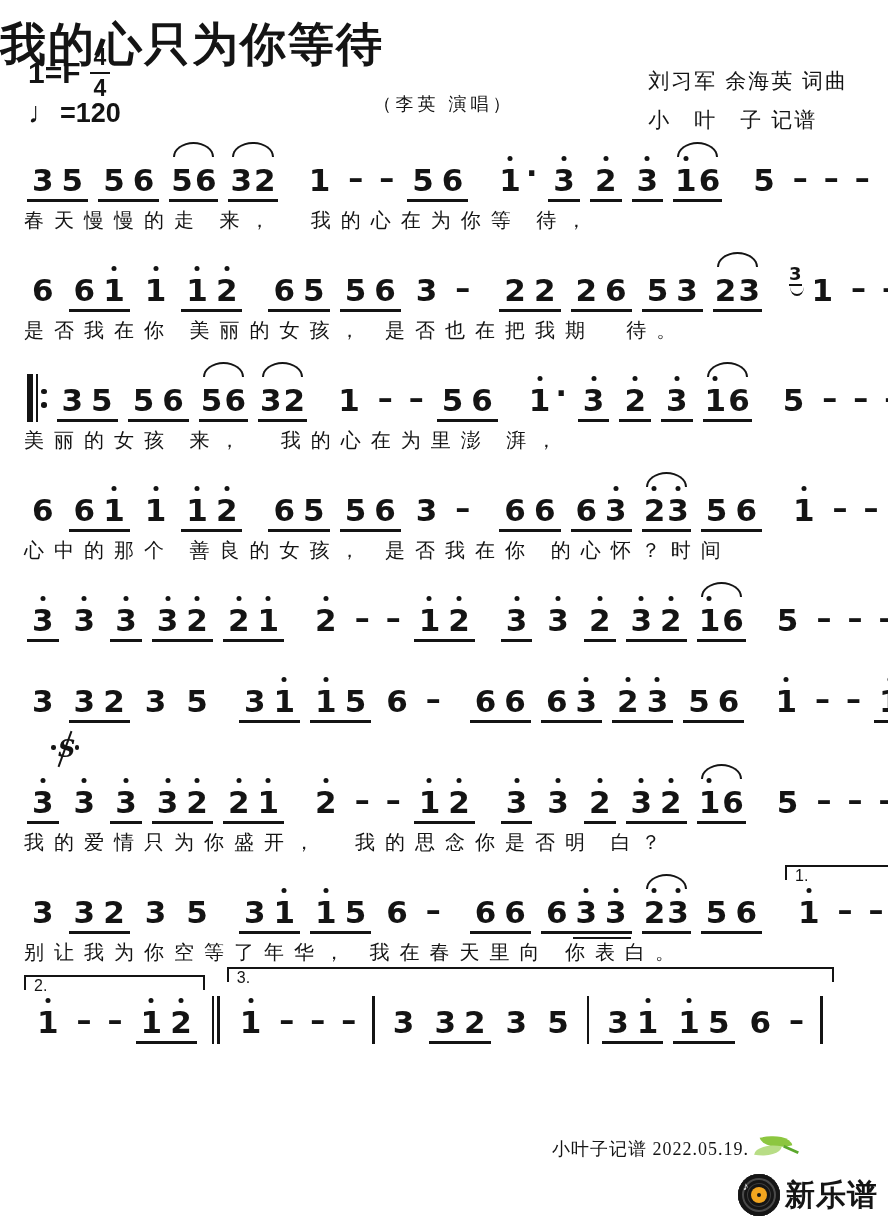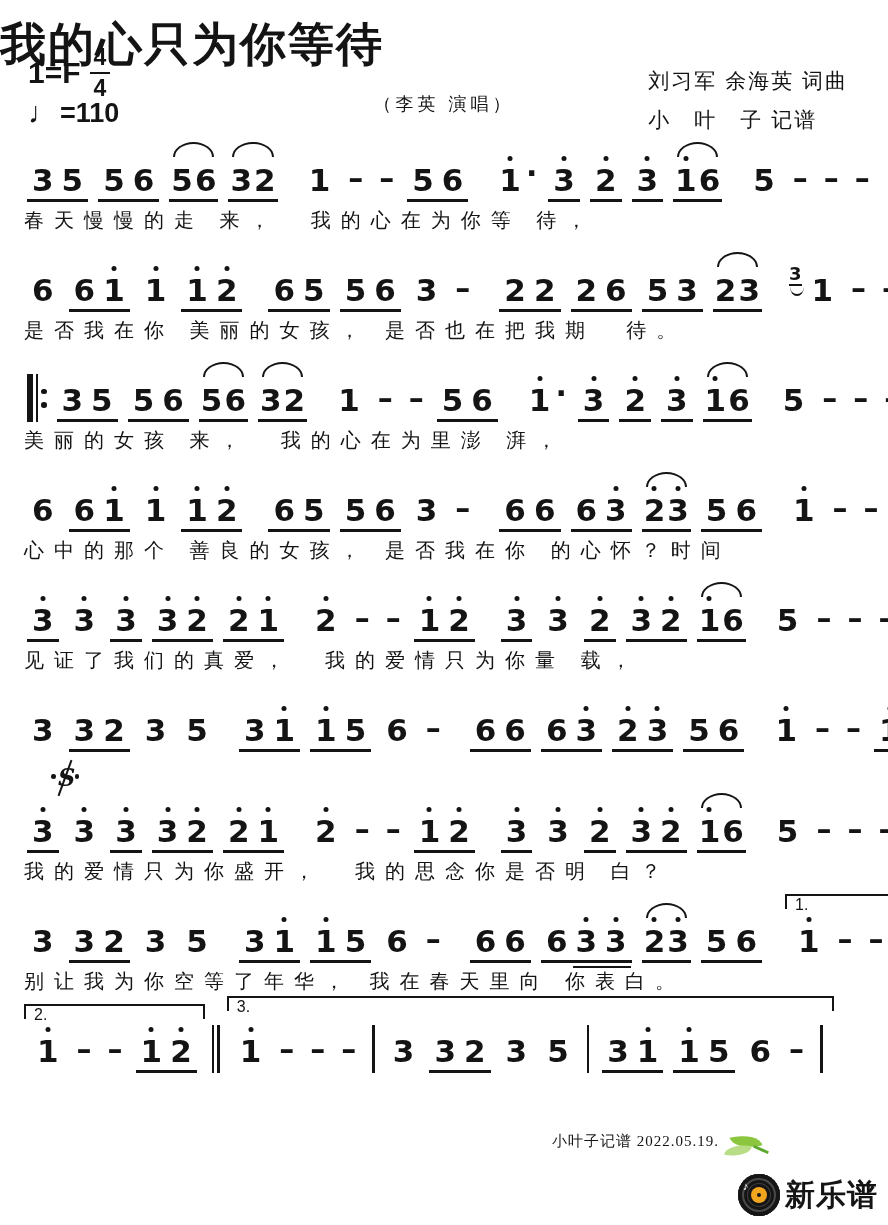--- a/index.html
+++ b/index.html
@@ -50,21 +50,21 @@
                  border:2.5px solid #141414;border-bottom:none;}
   .vlabel{position:absolute;top:-27px;left:10px;font-size:16px;}
   .segno{position:absolute;left:34px;top:4px;width:22px;height:36px;}
   .segS{position:absolute;left:4px;top:5px;font:italic bold 24px/1 "DejaVu Serif",serif;}
   .segline{position:absolute;left:10px;top:-2px;width:2px;height:38px;background:#141414;transform:rotate(20deg);}
   .segd1{position:absolute;left:-3px;top:13px;width:4.5px;height:4.5px;border-radius:50%;background:#141414;}
   .segd2{position:absolute;right:-3px;top:13px;width:4.5px;height:4.5px;border-radius:50%;background:#141414;}
   .lyrics{font-size:20px;line-height:1.2;letter-spacing:10px;padding:2px 0 3px 4px;white-space:pre-wrap;}
   
   .footnote{position:absolute;left:552px;top:1132px;font-family:"Liberation Serif",serif;
-            font-size:15px;letter-spacing:1px;display:flex;align-items:flex-start;}
+            font-size:18px;letter-spacing:1px;display:flex;align-items:center;}
   .leaf{position:relative;display:inline-block;width:48px;height:34px;margin-left:6px;}
   .leaf1{position:absolute;left:6px;top:2px;width:30px;height:15px;background:#8cc63f;
          border-radius:0 100% 0 100%;transform:rotate(-14deg);}
   .leaf2{position:absolute;left:0;top:12px;width:26px;height:13px;background:#b8dd86;
          border-radius:100% 0 100% 0;transform:rotate(10deg);}
   .stem{position:absolute;left:28px;top:16px;width:16px;height:3px;background:#5ba82c;transform:rotate(24deg);}
   .brand{position:absolute;right:10px;top:1174px;display:flex;align-items:center;gap:5px;}
   .vinyl{position:relative;width:42px;height:42px;border-radius:50%;background:#151515;
          box-shadow:inset 0 0 0 4px #151515, inset 0 0 0 6px #4a4a4a, inset 0 0 0 9px #151515, inset 0 0 0 10px #3d3d3d;}
   .vcenter{position:absolute;inset:13px;border-radius:50%;background:#f2a51f;}
@@ -83,21 +83,21 @@
     <span>1=</span>
     <span>F</span>
     <span class="frac">
       <span class="ft">4</span>
       <span class="fb">4</span>
     </span>
   </div>
 
   <div class="tempo">
     <span class="tnote">♩</span>
-    <span>=110</span>
+    <span>=120</span>
   </div>
 
   <div class="subtitle">（李英 演唱）</div>
 
   <div class="credits">
     <div>刘习军 余海英 词曲</div>
     <div>小　叶　子 记谱</div>
   </div>
 
   <div id="score" class="score">
@@ -394,21 +394,20 @@
           </span>
           <span class="bar"></span>
           <span class="grp">
             <span class="nc">5</span>
           </span>
           <span class="dash">–</span>
           <span class="dash">–</span>
           <span class="dash">–</span>
           <span class="bar"></span>
         </div>
-        <div class="lyrics"><span class="lyr">见证了我们的真爱，  我的爱情只为你量 载，</span></div>
       </div>
       <div class="sysline">
         <div class="notes">
           <span class="grp">
             <span class="nc">3</span>
           </span>
           <span class="grp u1">
             <span class="nc">3</span>
             <span class="nc">2</span>
           </span>

